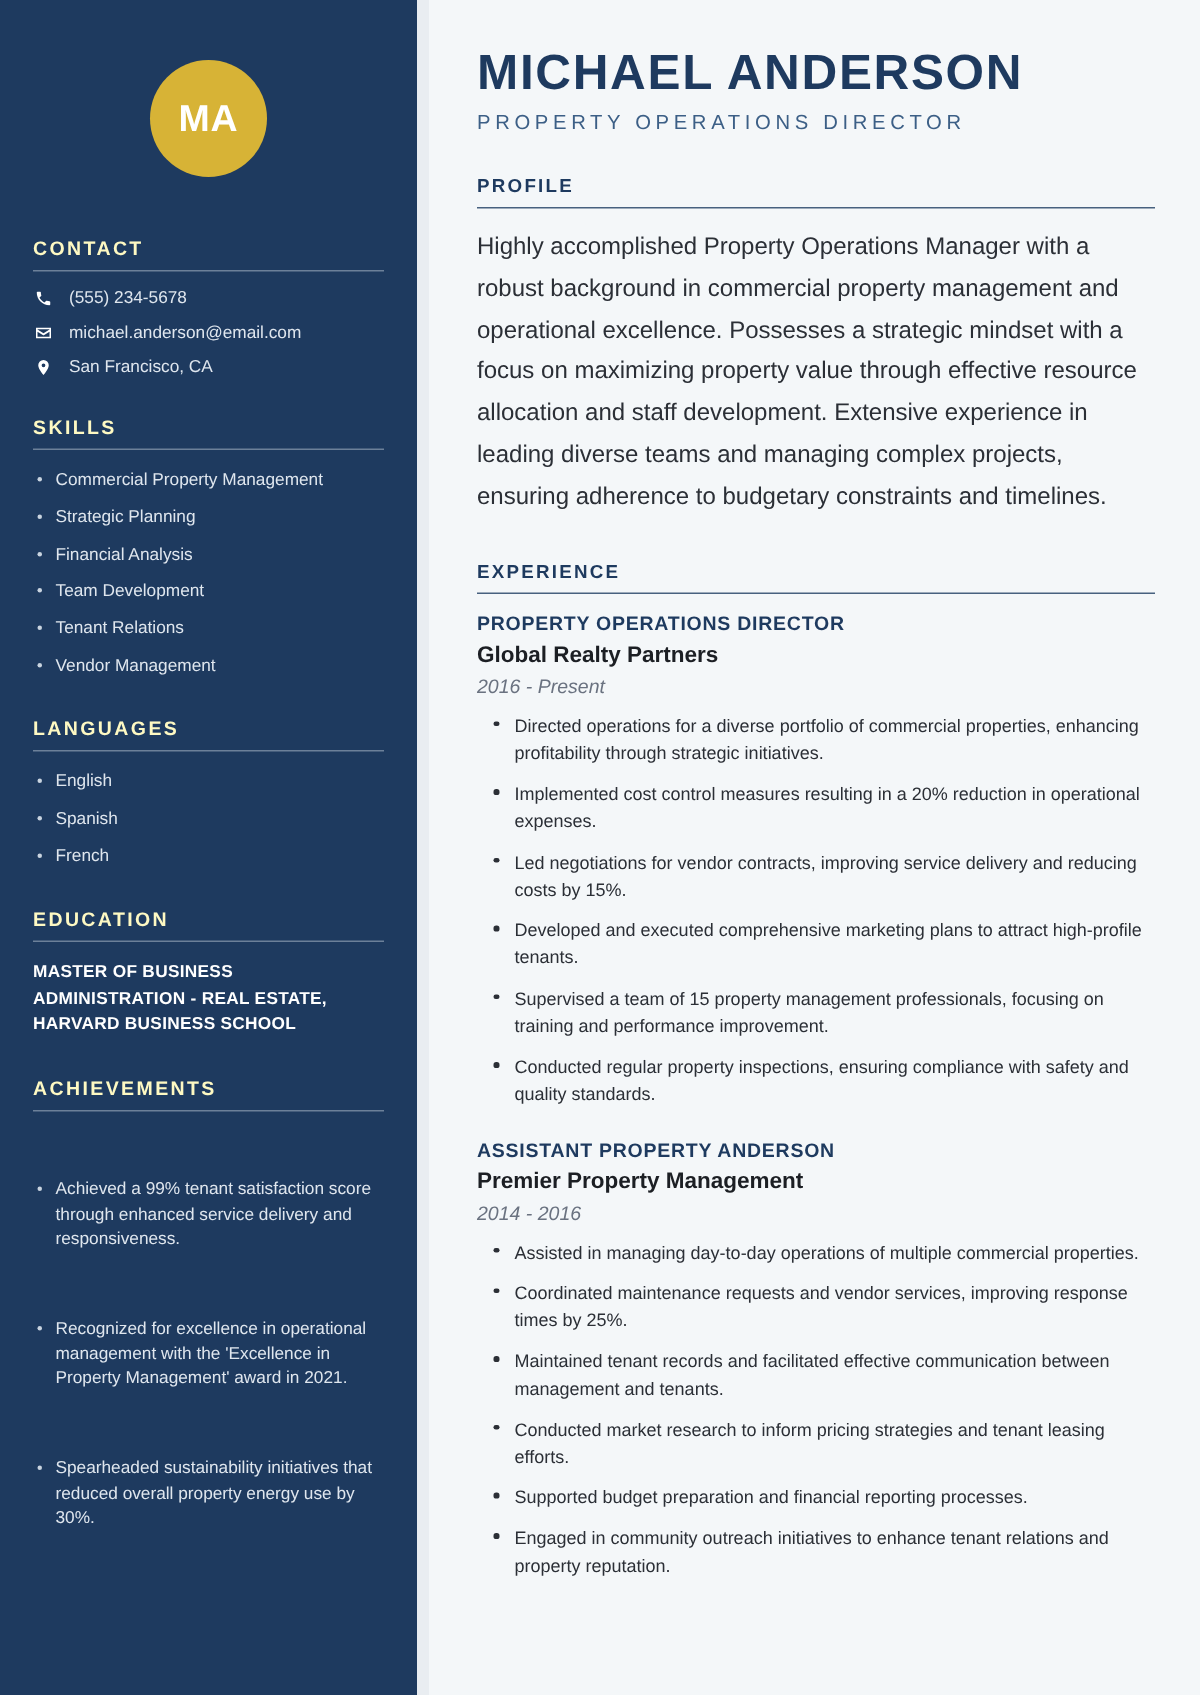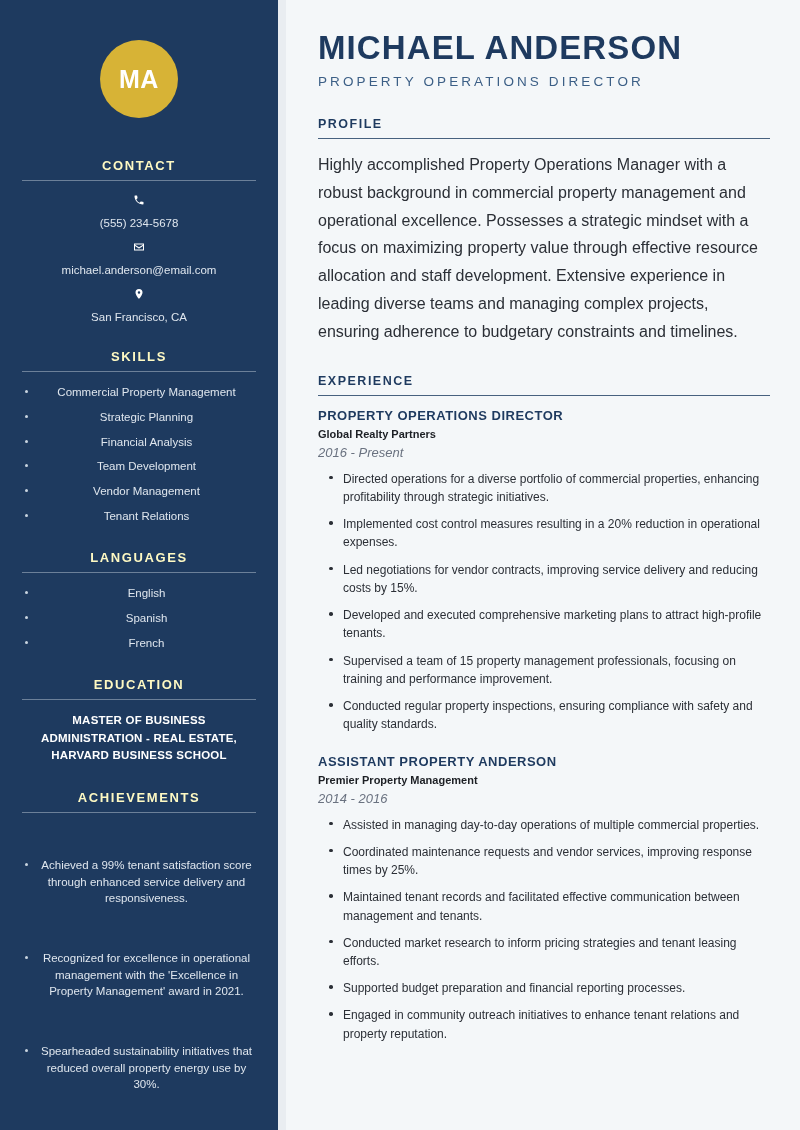--- a/index.html
+++ b/index.html
@@ -20,21 +20,20 @@
     overflow: hidden;
   }
 
   
   .sidebar {
     width: 278px;
     flex: 0 0 278px;
     background: #1e3a5f;
     padding: 0 22px;
     color: #ffffff;
-    text-align: center;
   }
 
   .gap {
     width: 8px;
     flex: 0 0 8px;
     background: #e9edf1;
   }
 
   .avatar-wrap {
     display: flex;
@@ -73,21 +72,20 @@
     margin-bottom: 12px;
   }
 
   .contact-row {
     display: flex;
     align-items: center;
     gap: 10px;
     margin-bottom: 11px;
     font-size: 11.5px;
     color: #dfe6ee;
-    flex-direction: column;
   }
 
   .contact-row .ico {
     width: 14px;
     flex: 0 0 14px;
     display: flex;
     align-items: center;
     justify-content: center;
   }
   .contact-row .ico svg { display: block; }
@@ -171,21 +169,21 @@
 
   .job-title {
     font-size: 13px;
     font-weight: bold;
     letter-spacing: 0.5px;
     color: #1e3a5f;
     margin-bottom: 5px;
   }
 
   .job-company {
-    font-size: 11px;
+    font-size: 15px;
     font-weight: bold;
     color: #1c1f24;
     margin-bottom: 5px;
   }
 
   .job-dates {
     font-size: 13px;
     font-style: italic;
     color: #6a7280;
     margin-bottom: 10px;
@@ -263,22 +261,22 @@
     </section>
 
     <section class="side-section">
       <div class="side-heading">SKILLS</div>
       <div class="side-rule"></div>
       <ul class="side-list">
         <li>Commercial Property Management</li>
         <li>Strategic Planning</li>
         <li>Financial Analysis</li>
         <li>Team Development</li>
+        <li>Tenant Relations</li>
         <li>Vendor Management</li>
-        <li>Tenant Relations</li>
       </ul>
     </section>
 
     <section class="side-section">
       <div class="side-heading">LANGUAGES</div>
       <div class="side-rule"></div>
       <ul class="side-list">
         <li>English</li>
         <li>Spanish</li>
         <li>French</li>

